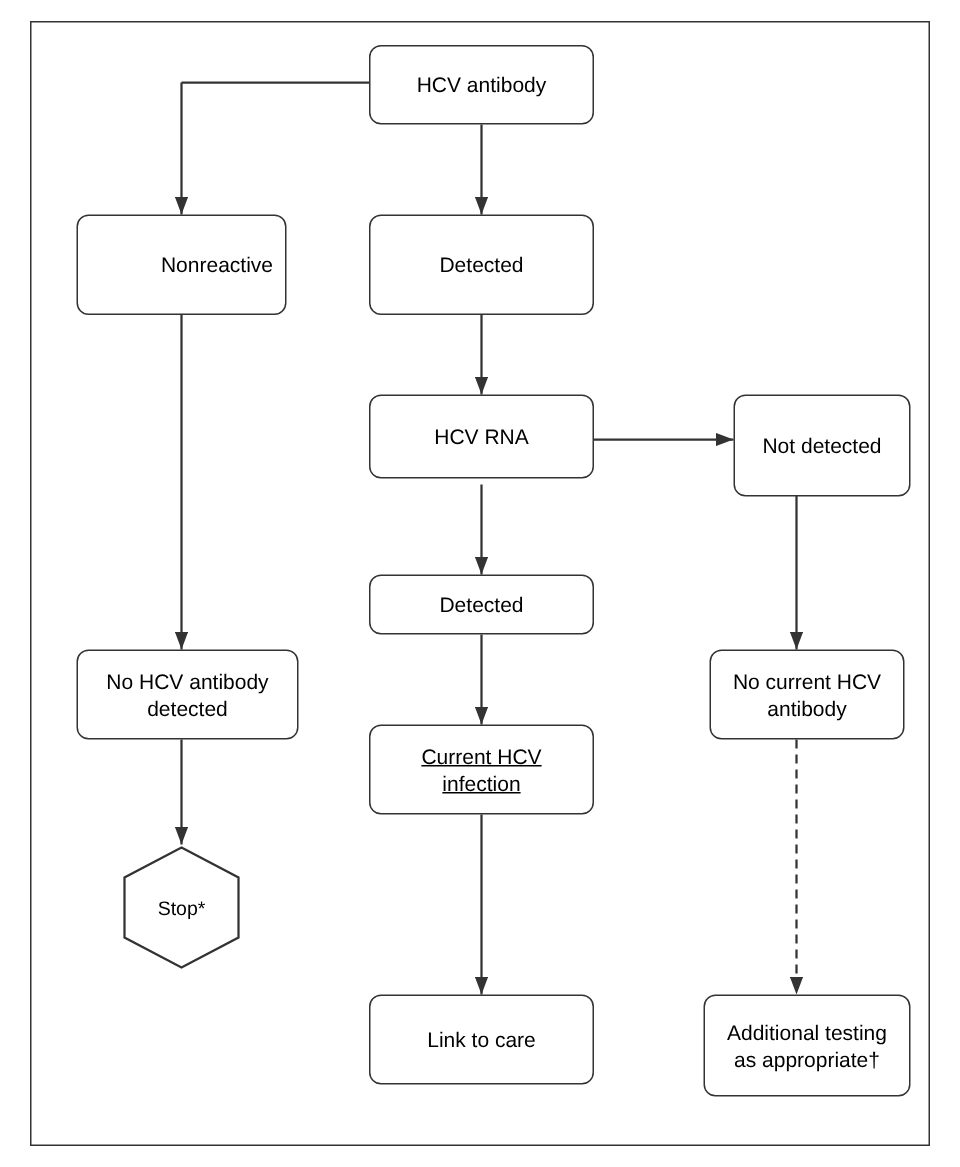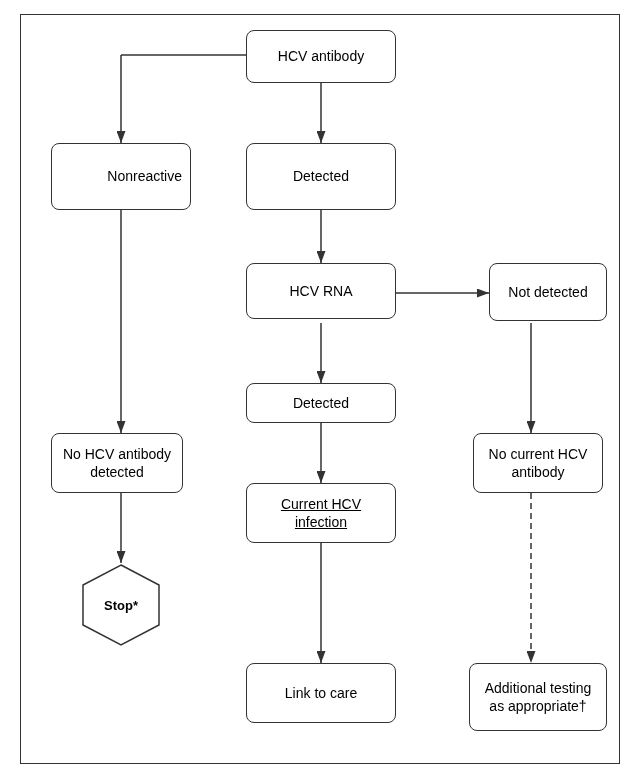--- a/index.html
+++ b/index.html
@@ -33,21 +33,20 @@
       padding: 4px 8px;
     }
     .hexagon {
       position: absolute;
       width: 80px;
       height: 80px;
       display: flex;
       align-items: center;
       justify-content: center;
       text-align: center;
-      font-weight: bold;
     }
     .hexagon svg {
       position: absolute;
       top: 0; left: 0;
     }
     .hexagon span {
       position: relative;
       z-index: 1;
       font-size: 13px;
     }
@@ -109,29 +108,29 @@
   </div>
 
   <div class="box" style="left:225px; top:128px; width:150px; height:67px;">
     <span>Detected</span>
   </div>
 
   <div class="box" style="left:225px; top:248px; width:150px; height:56px;">
     <span>HCV RNA</span>
   </div>
 
-  <div class="box" style="left:468px; top:248px; width:118px; height:58px;">
+  <div class="box" style="left:468px; top:248px; width:118px; height:68px;">
     <span>Not detected</span>
   </div>
 
   <div class="box" style="left:225px; top:368px; width:150px; height:40px;">
     <span>Detected</span>
   </div>
 
-  <div class="box" style="left:30px; top:418px; width:132px; height:60px;">
+  <div class="box" style="left:30px; top:418px; width:148px; height:60px;">
     <span style="white-space: pre-line;">No HCV antibody
 detected</span>
   </div>
 
   <div class="box" style="left:225px; top:468px; width:150px; height:60px;">
     <span style="white-space: pre-line; text-decoration: underline;">Current HCV
 infection</span>
   </div>
 
   <div class="box" style="left:452px; top:418px; width:130px; height:60px;">

